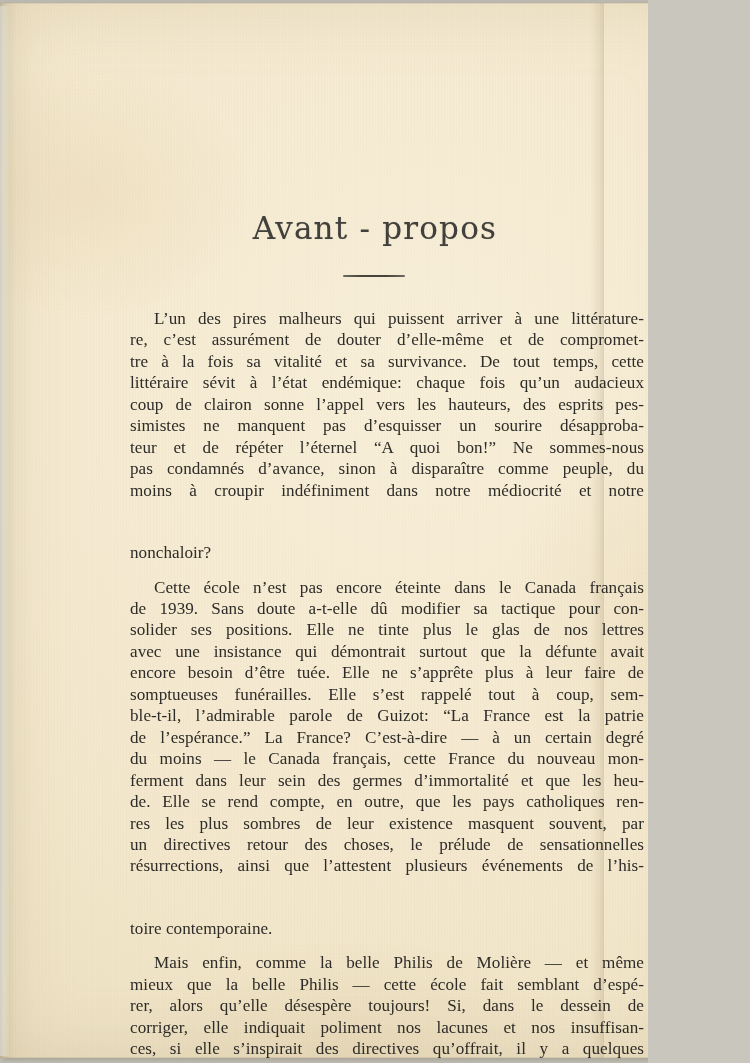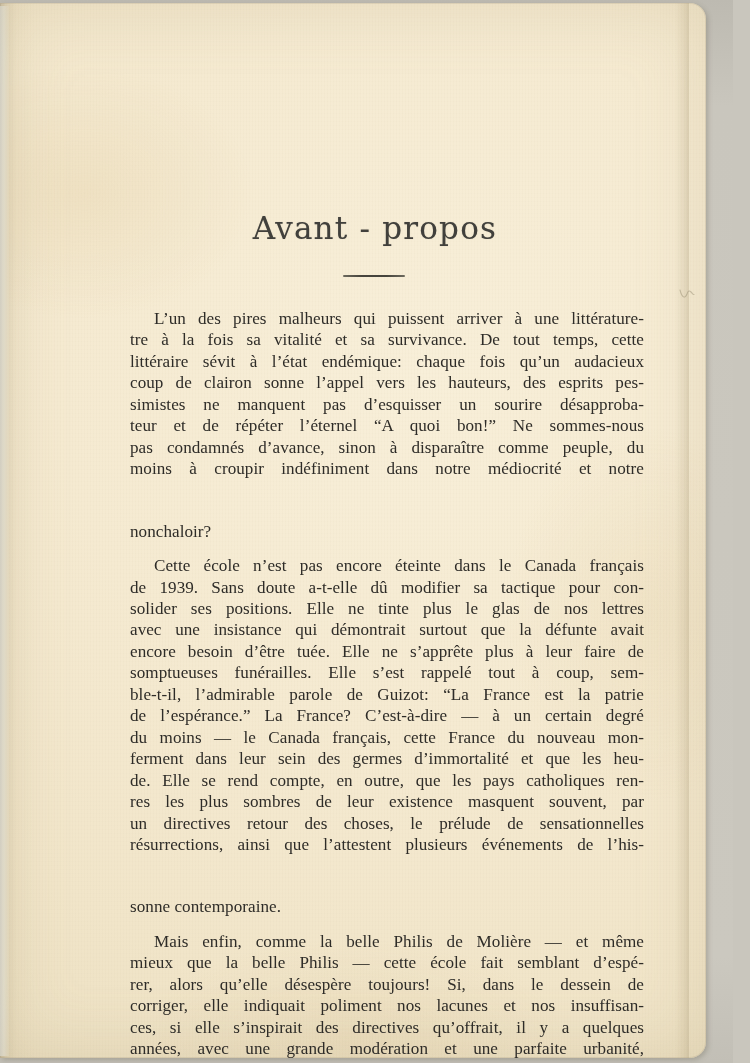--- a/index.html
+++ b/index.html
@@ -9,25 +9,24 @@
   }
   body {
     width: 750px;
     height: 1063px;
     overflow: hidden;
     font-family: "Liberation Serif", "DejaVu Serif", serif;
   }
 
   #scan {
     position: relative;
-    width: 705px;
+    width: 648px;
     height: 1063px;
     background: #14b8a6;
     overflow: hidden;
-    padding-left: 28px;
   }
 
   
   .backdrop {
     position: absolute;
     inset: 0;
     background:
       linear-gradient(180deg, #bdbab1 0%, #c9c6bd 10%, #cbc8bf 90%, #c2bfb6 100%);
   }
 
@@ -238,20 +237,21 @@
   <div class="textblock">
 
     <div class="chapter-title">Avant - propos</div>
 
     <div class="title-rule"></div>
 
     <div class="paragraphs">
 
       <p class="para">
         <span class="ln indent">L’un des pires malheurs qui puissent arriver à une littérature-</span>
+        <span class="ln">re, c’est assurément de douter d’elle-même et de compromet-</span>
         <span class="ln">tre à la fois sa vitalité et sa survivance. De tout temps, cette</span>
         <span class="ln">littéraire sévit à l’état endémique: chaque fois qu’un audacieux</span>
         <span class="ln">coup de clairon sonne l’appel vers les hauteurs, des esprits pes-</span>
         <span class="ln">simistes ne manquent pas d’esquisser un sourire désapproba-</span>
         <span class="ln">teur et de répéter l’éternel “A quoi bon!” Ne sommes-nous</span>
         <span class="ln">pas condamnés d’avance, sinon à disparaître comme peuple, du</span>
         <span class="ln">moins à croupir indéfiniment dans notre médiocrité et notre</span>
         <span class="ln flush">nonchaloir?</span>
       </p>
 
@@ -263,21 +263,21 @@
         <span class="ln">encore besoin d’être tuée. Elle ne s’apprête plus à leur faire de</span>
         <span class="ln">somptueuses funérailles. Elle s’est rappelé tout à coup, sem-</span>
         <span class="ln">ble-t-il, l’admirable parole de Guizot: “La France est la patrie</span>
         <span class="ln">de l’espérance.” La France? C’est-à-dire — à un certain degré</span>
         <span class="ln">du moins — le Canada français, cette France du nouveau mon-</span>
         <span class="ln">ferment dans leur sein des germes d’immortalité et que les heu-</span>
         <span class="ln">de. Elle se rend compte, en outre, que les pays catholiques ren-</span>
         <span class="ln">res les plus sombres de leur existence masquent souvent, par</span>
         <span class="ln">un directives retour des choses, le prélude de sensationnelles</span>
         <span class="ln">résurrections, ainsi que l’attestent plusieurs événements de l’his-</span>
-        <span class="ln flush">sonne contemporaine.</span>
+        <span class="ln flush">toire contemporaine.</span>
       </p>
 
       <p class="para">
         <span class="ln indent">Mais enfin, comme la belle Philis de Molière — et même</span>
         <span class="ln">mieux que la belle Philis — cette école fait semblant d’espé-</span>
         <span class="ln">rer, alors qu’elle désespère toujours! Si, dans le dessein de</span>
         <span class="ln">corriger, elle indiquait poliment nos lacunes et nos insuffisan-</span>
         <span class="ln">ces, si elle s’inspirait des directives qu’offrait, il y a quelques</span>
         <span class="ln">années, avec une grande modération et une parfaite urbanité,</span>
       </p>

